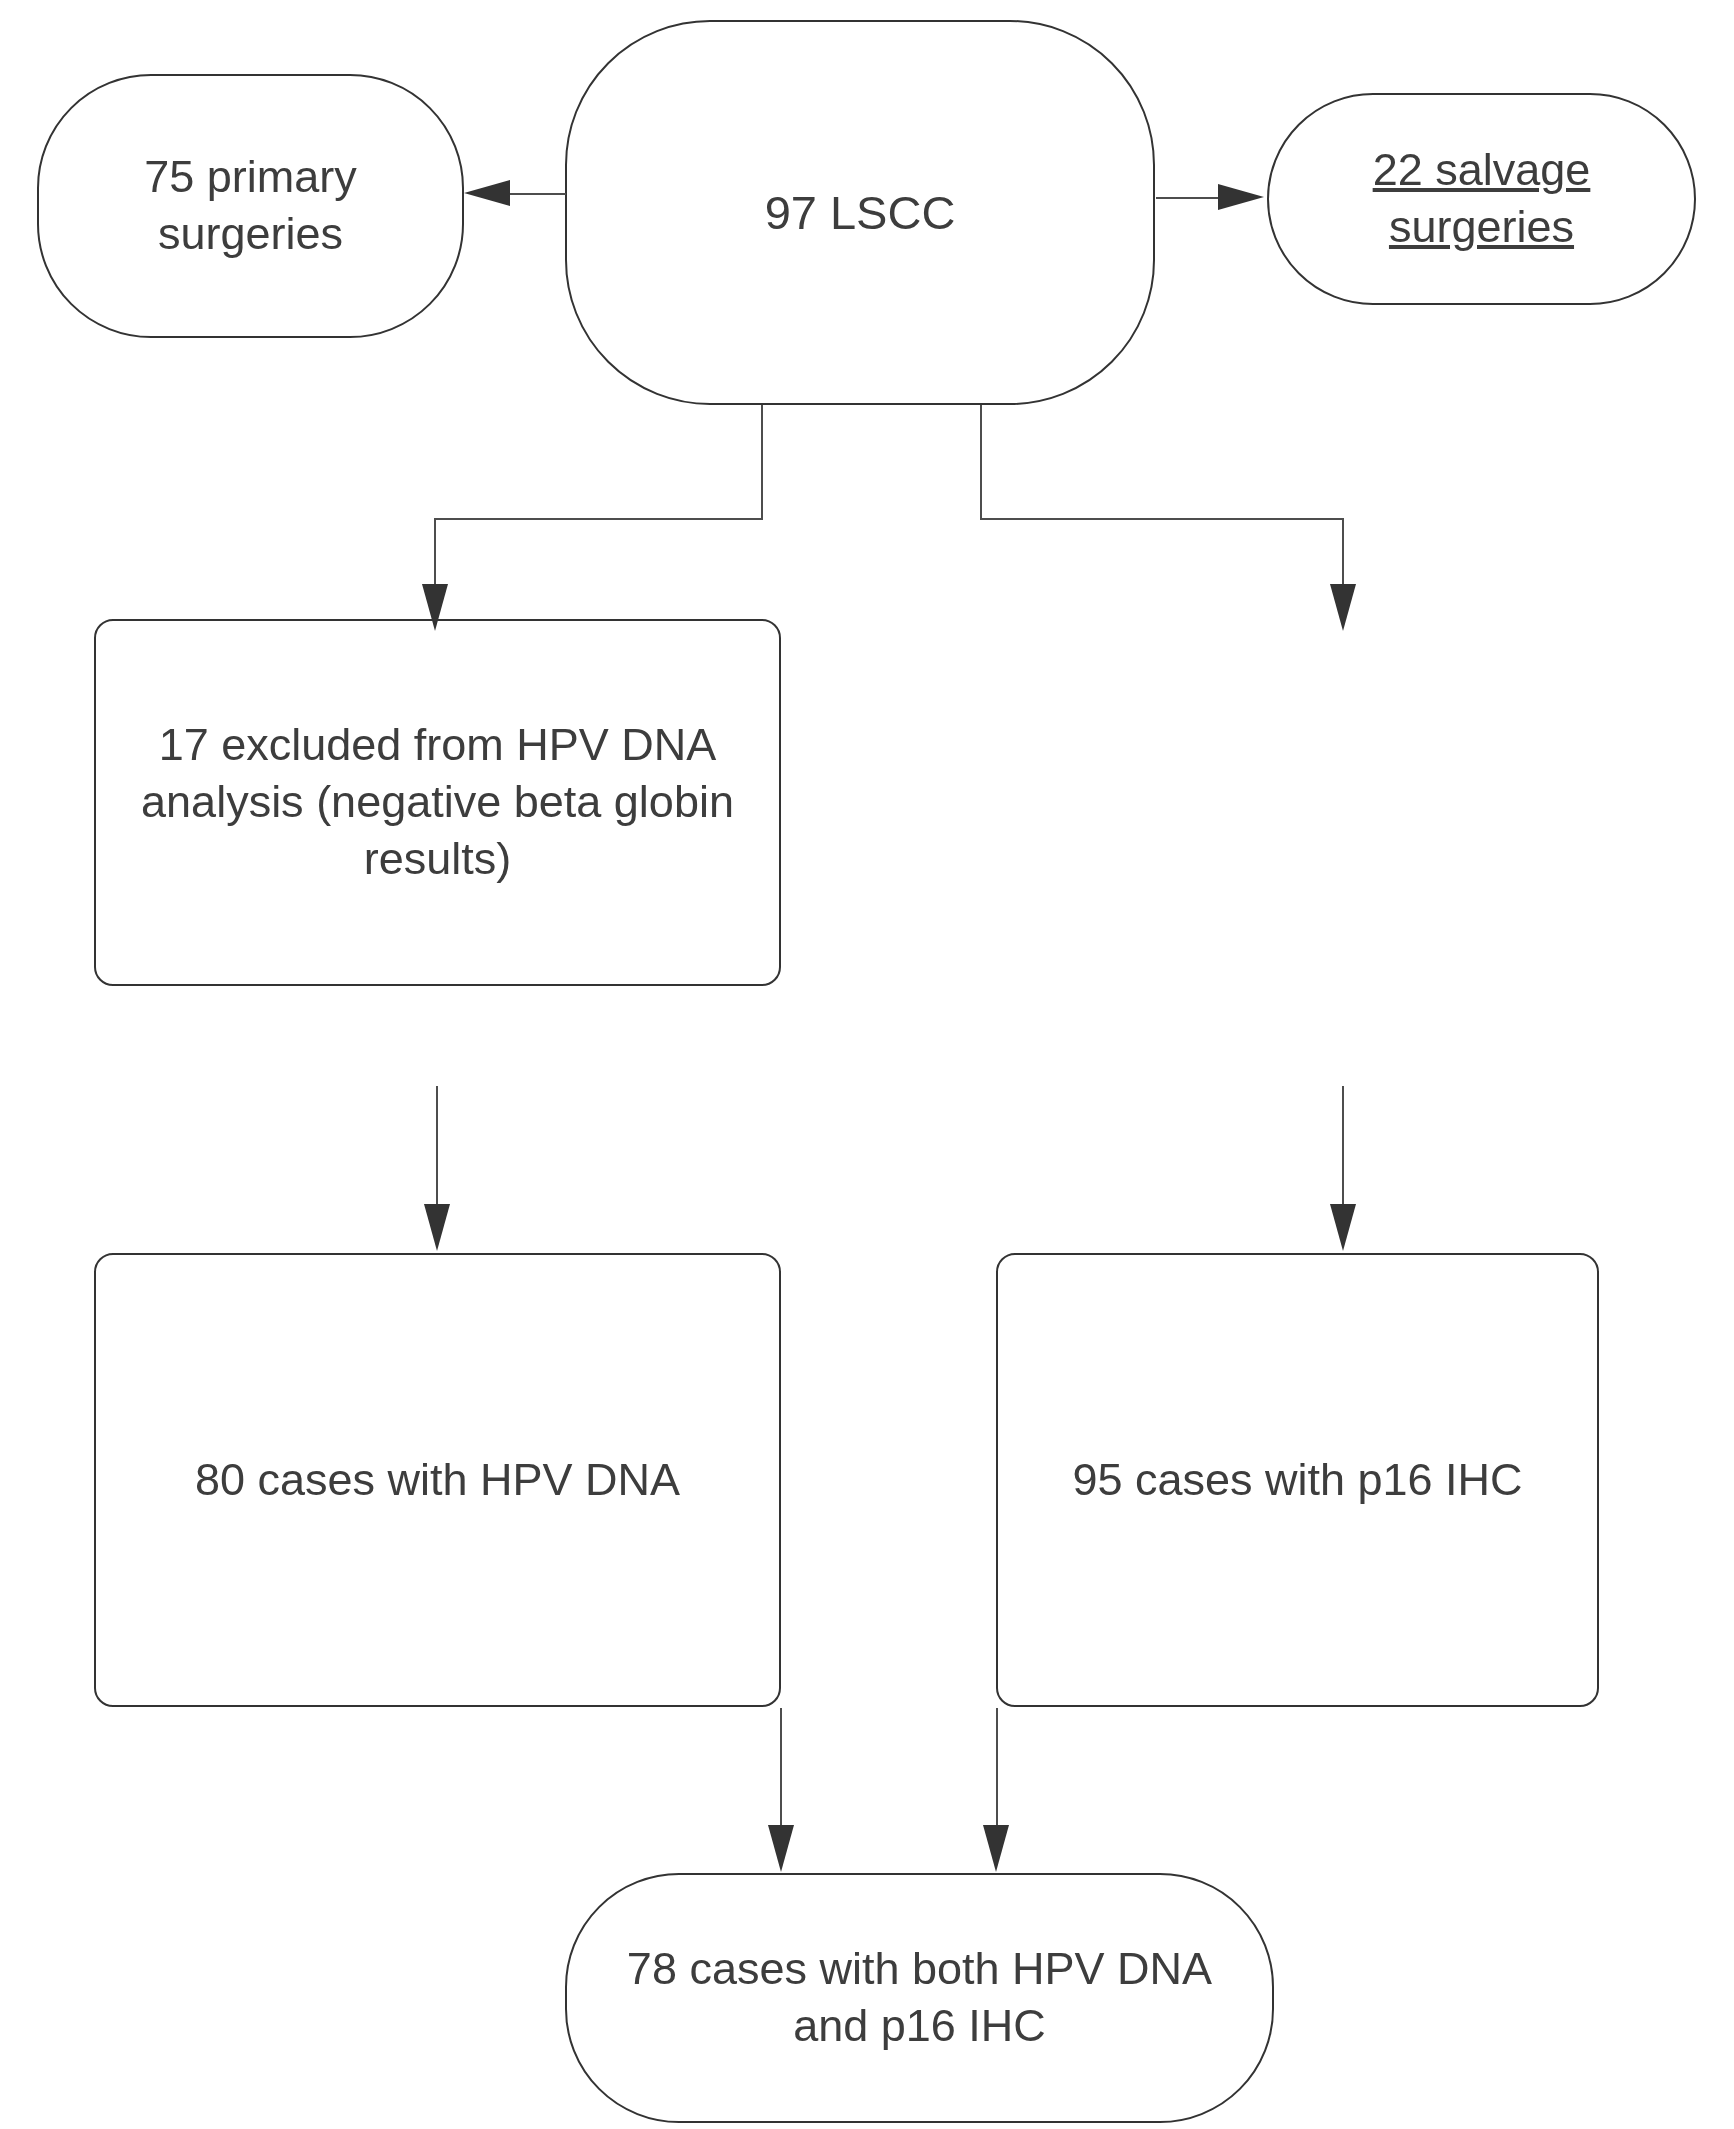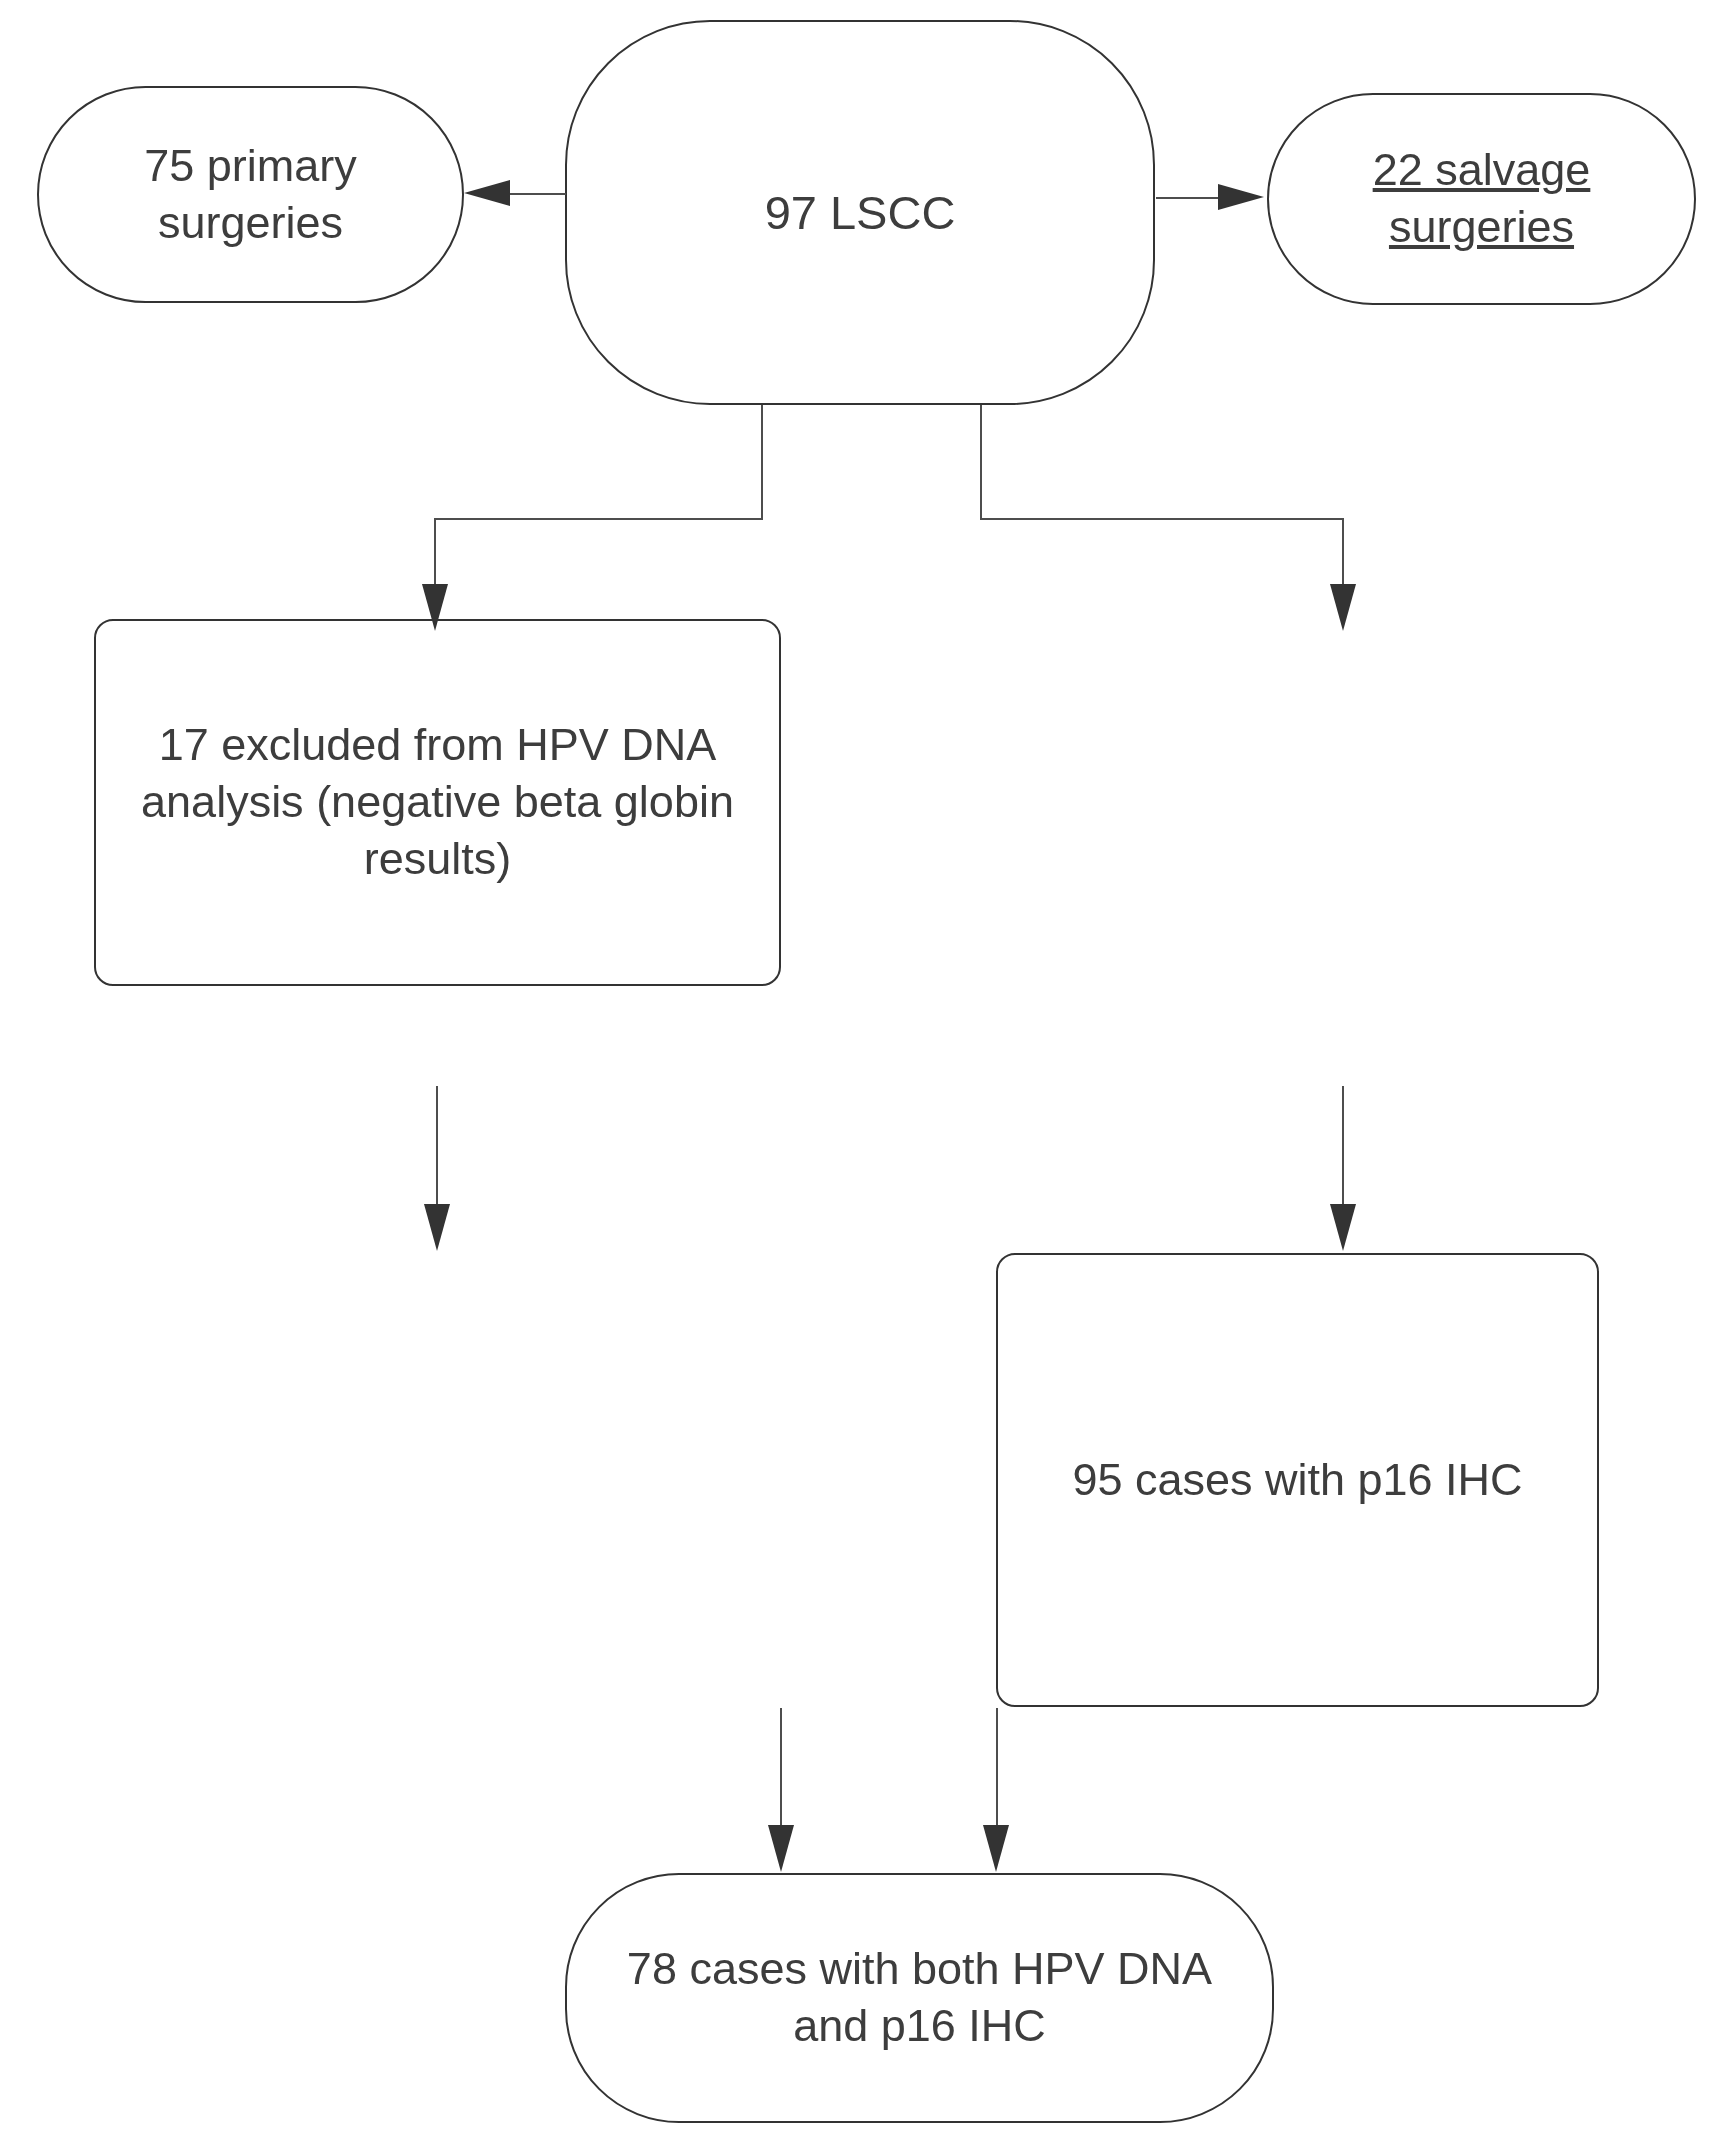--- a/index.html
+++ b/index.html
@@ -57,21 +57,21 @@
     border-right: 46px solid #333333;
   }
   .head.right {
     border-top: 13.5px solid transparent;
     border-bottom: 13.5px solid transparent;
     border-left: 46px solid #333333;
   }
 
   
   #n-root         { left: 565px;  top: 20px;   width: 590px;  height: 385px; }
-  #n-primary      { left: 37px;   top: 86px;  width: 427px;  height: 217px; }
+  #n-primary      { left: 37px;   top: 74px;  width: 427px;  height: 264px; }
   #n-salvage      { left: 1267px; top: 93px;  width: 429px;  height: 212px; text-decoration: underline; }
   #n-excluded-hpv { left: 94px;  top: 619px;  width: 687px; height: 367px; }
   #n-excluded-p16 { left: 996px; top: 633px;  width: 693px; height: 453px; }
   #n-hpv          { left: 94px;  top: 1253px; width: 687px; height: 454px; }
   #n-p16          { left: 996px; top: 1253px; width: 603px; height: 454px; }
   #n-both         { left: 565px;  top: 1873px; width: 709px; height: 250px; }
 
   
   #ln-to-primary   { left: 509px;  top: 193px;  width: 57px;  height: 2px; }
   #hd-to-primary   { left: 464px;  top: 180px; }
@@ -109,20 +109,21 @@
 surgeries</div>
 
   <div class="node pill" id="n-salvage">22 salvage
 surgeries</div>
 
   <div class="node rect" id="n-excluded-hpv">17 excluded from HPV DNA
 analysis (negative beta globin
 results)</div>
 
 
+  <div class="node rect" id="n-hpv">80 cases with HPV DNA</div>
 
   <div class="node rect" id="n-p16">95 cases with p16 IHC</div>
 
   <div class="node pill" id="n-both">78 cases with both HPV DNA
 and p16 IHC</div>
 
   <div class="line" id="ln-to-primary"></div>
   <div class="head left" id="hd-to-primary"></div>
 
   <div class="line" id="ln-to-salvage"></div>

